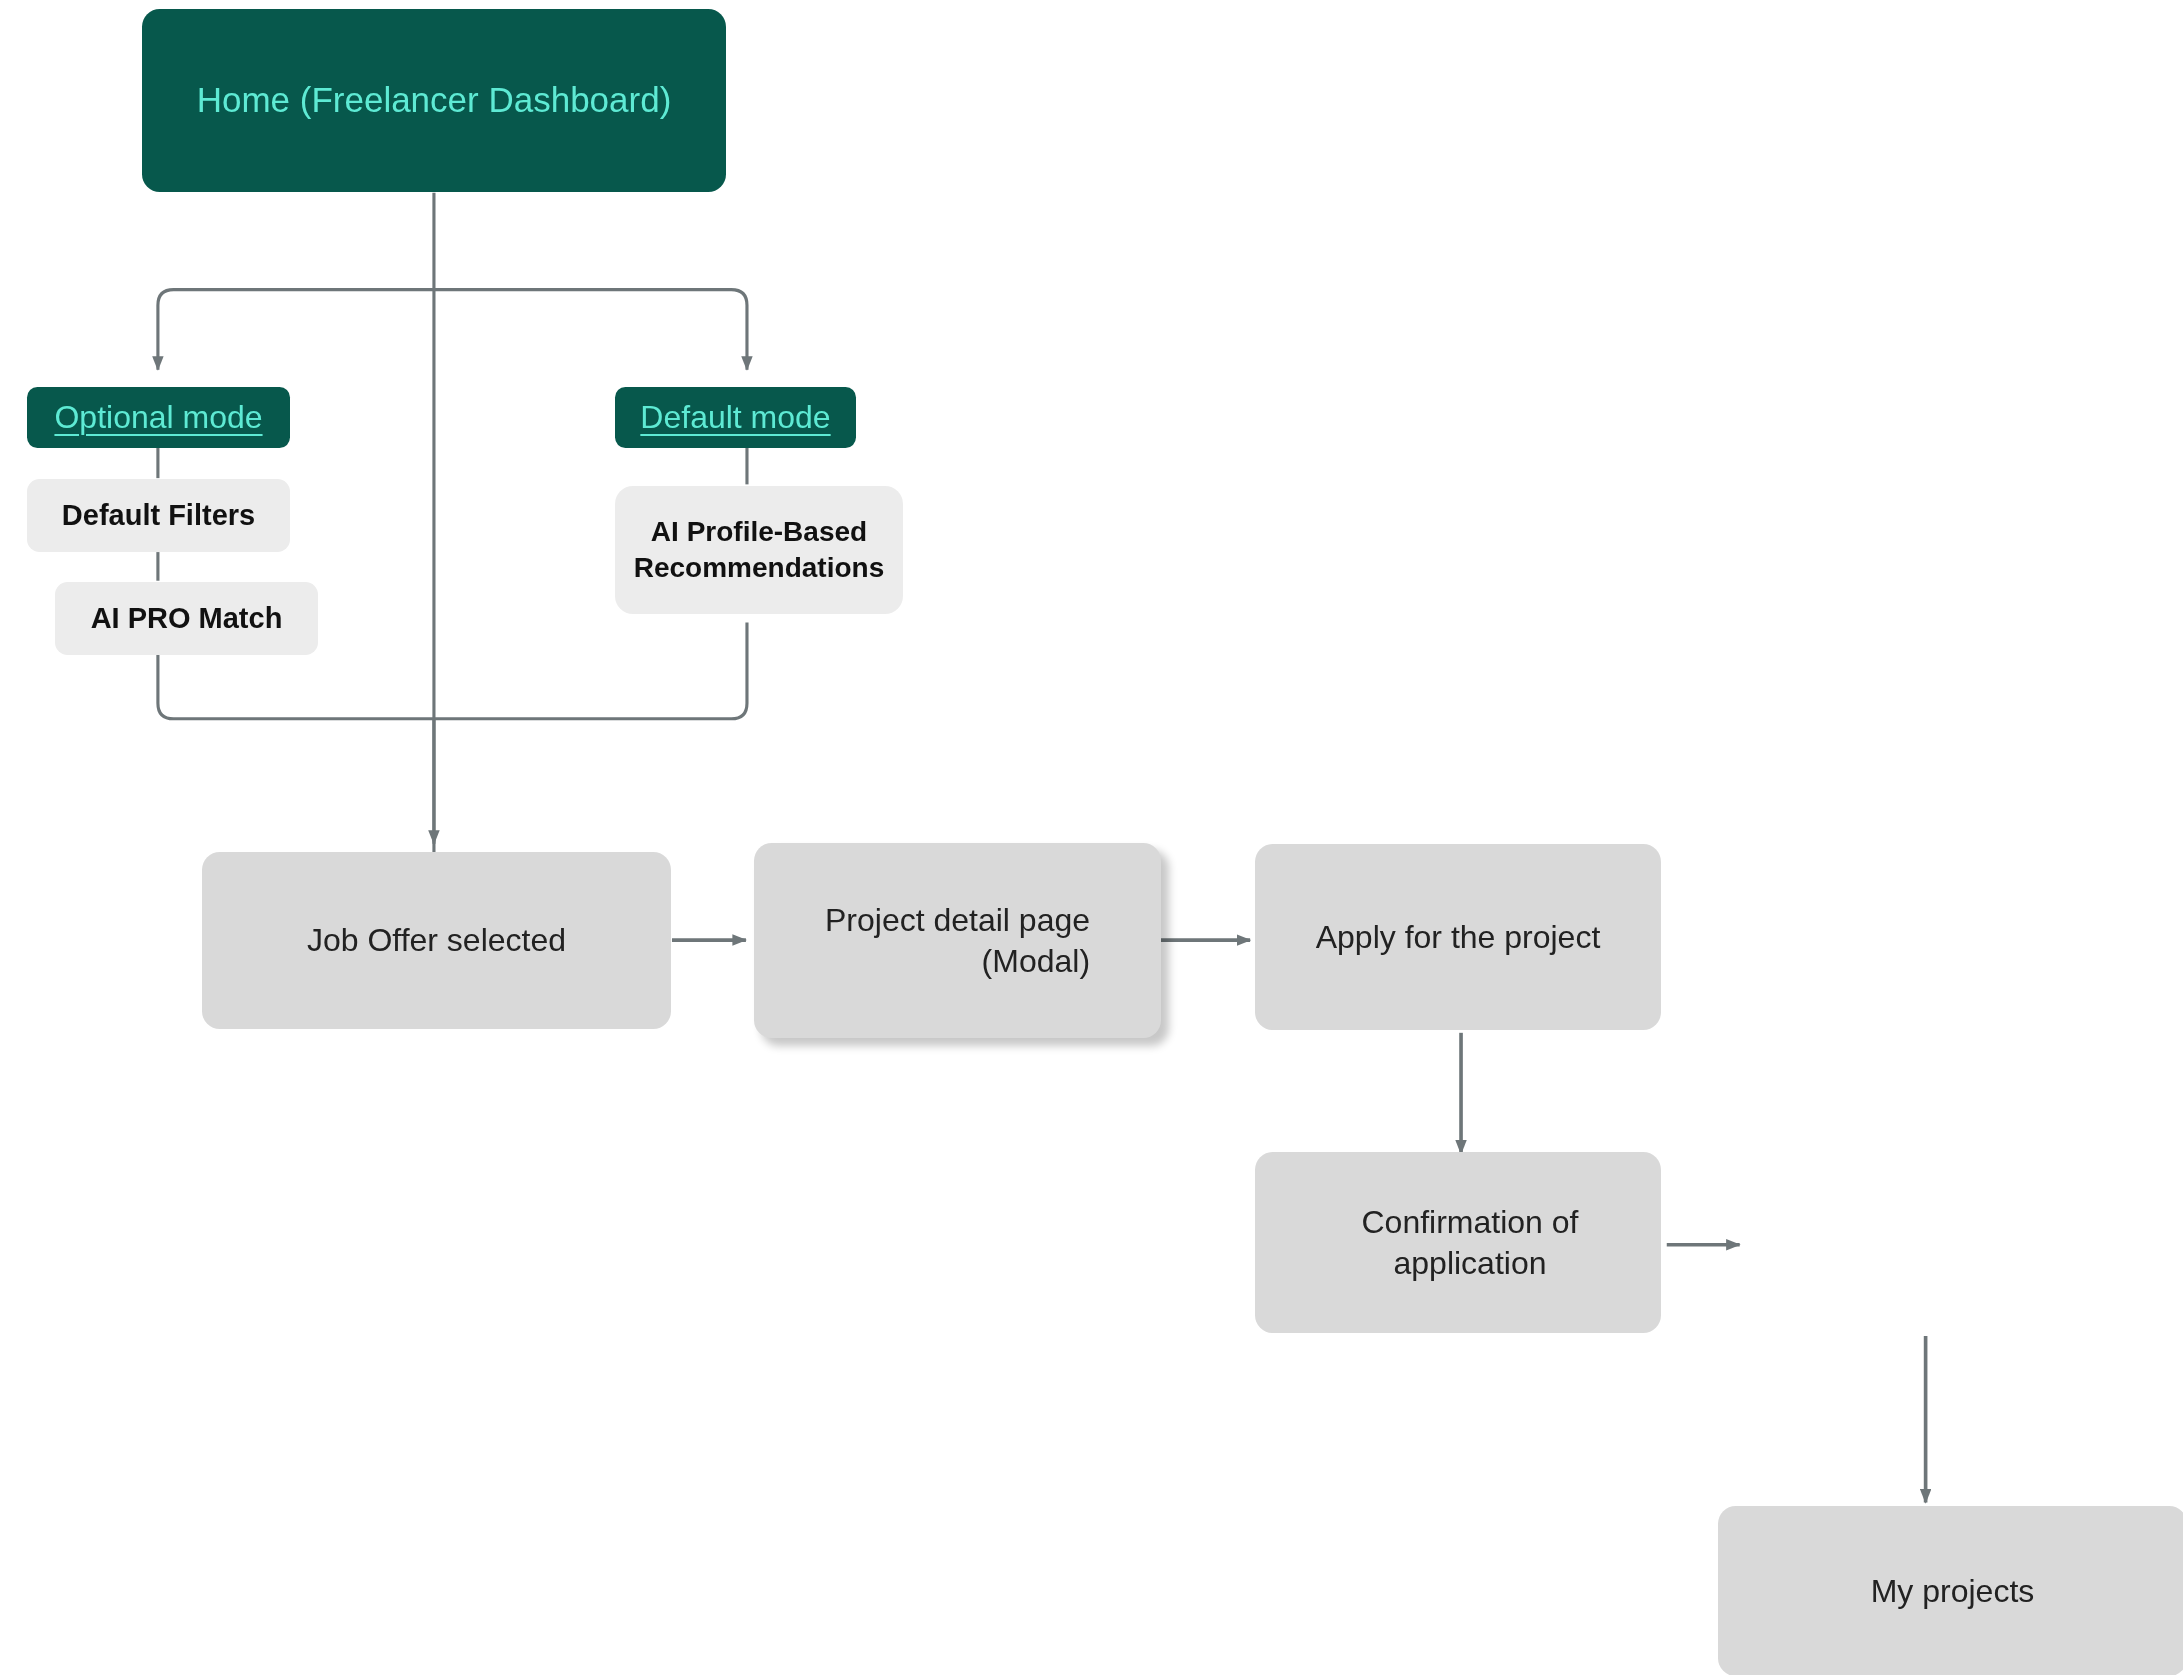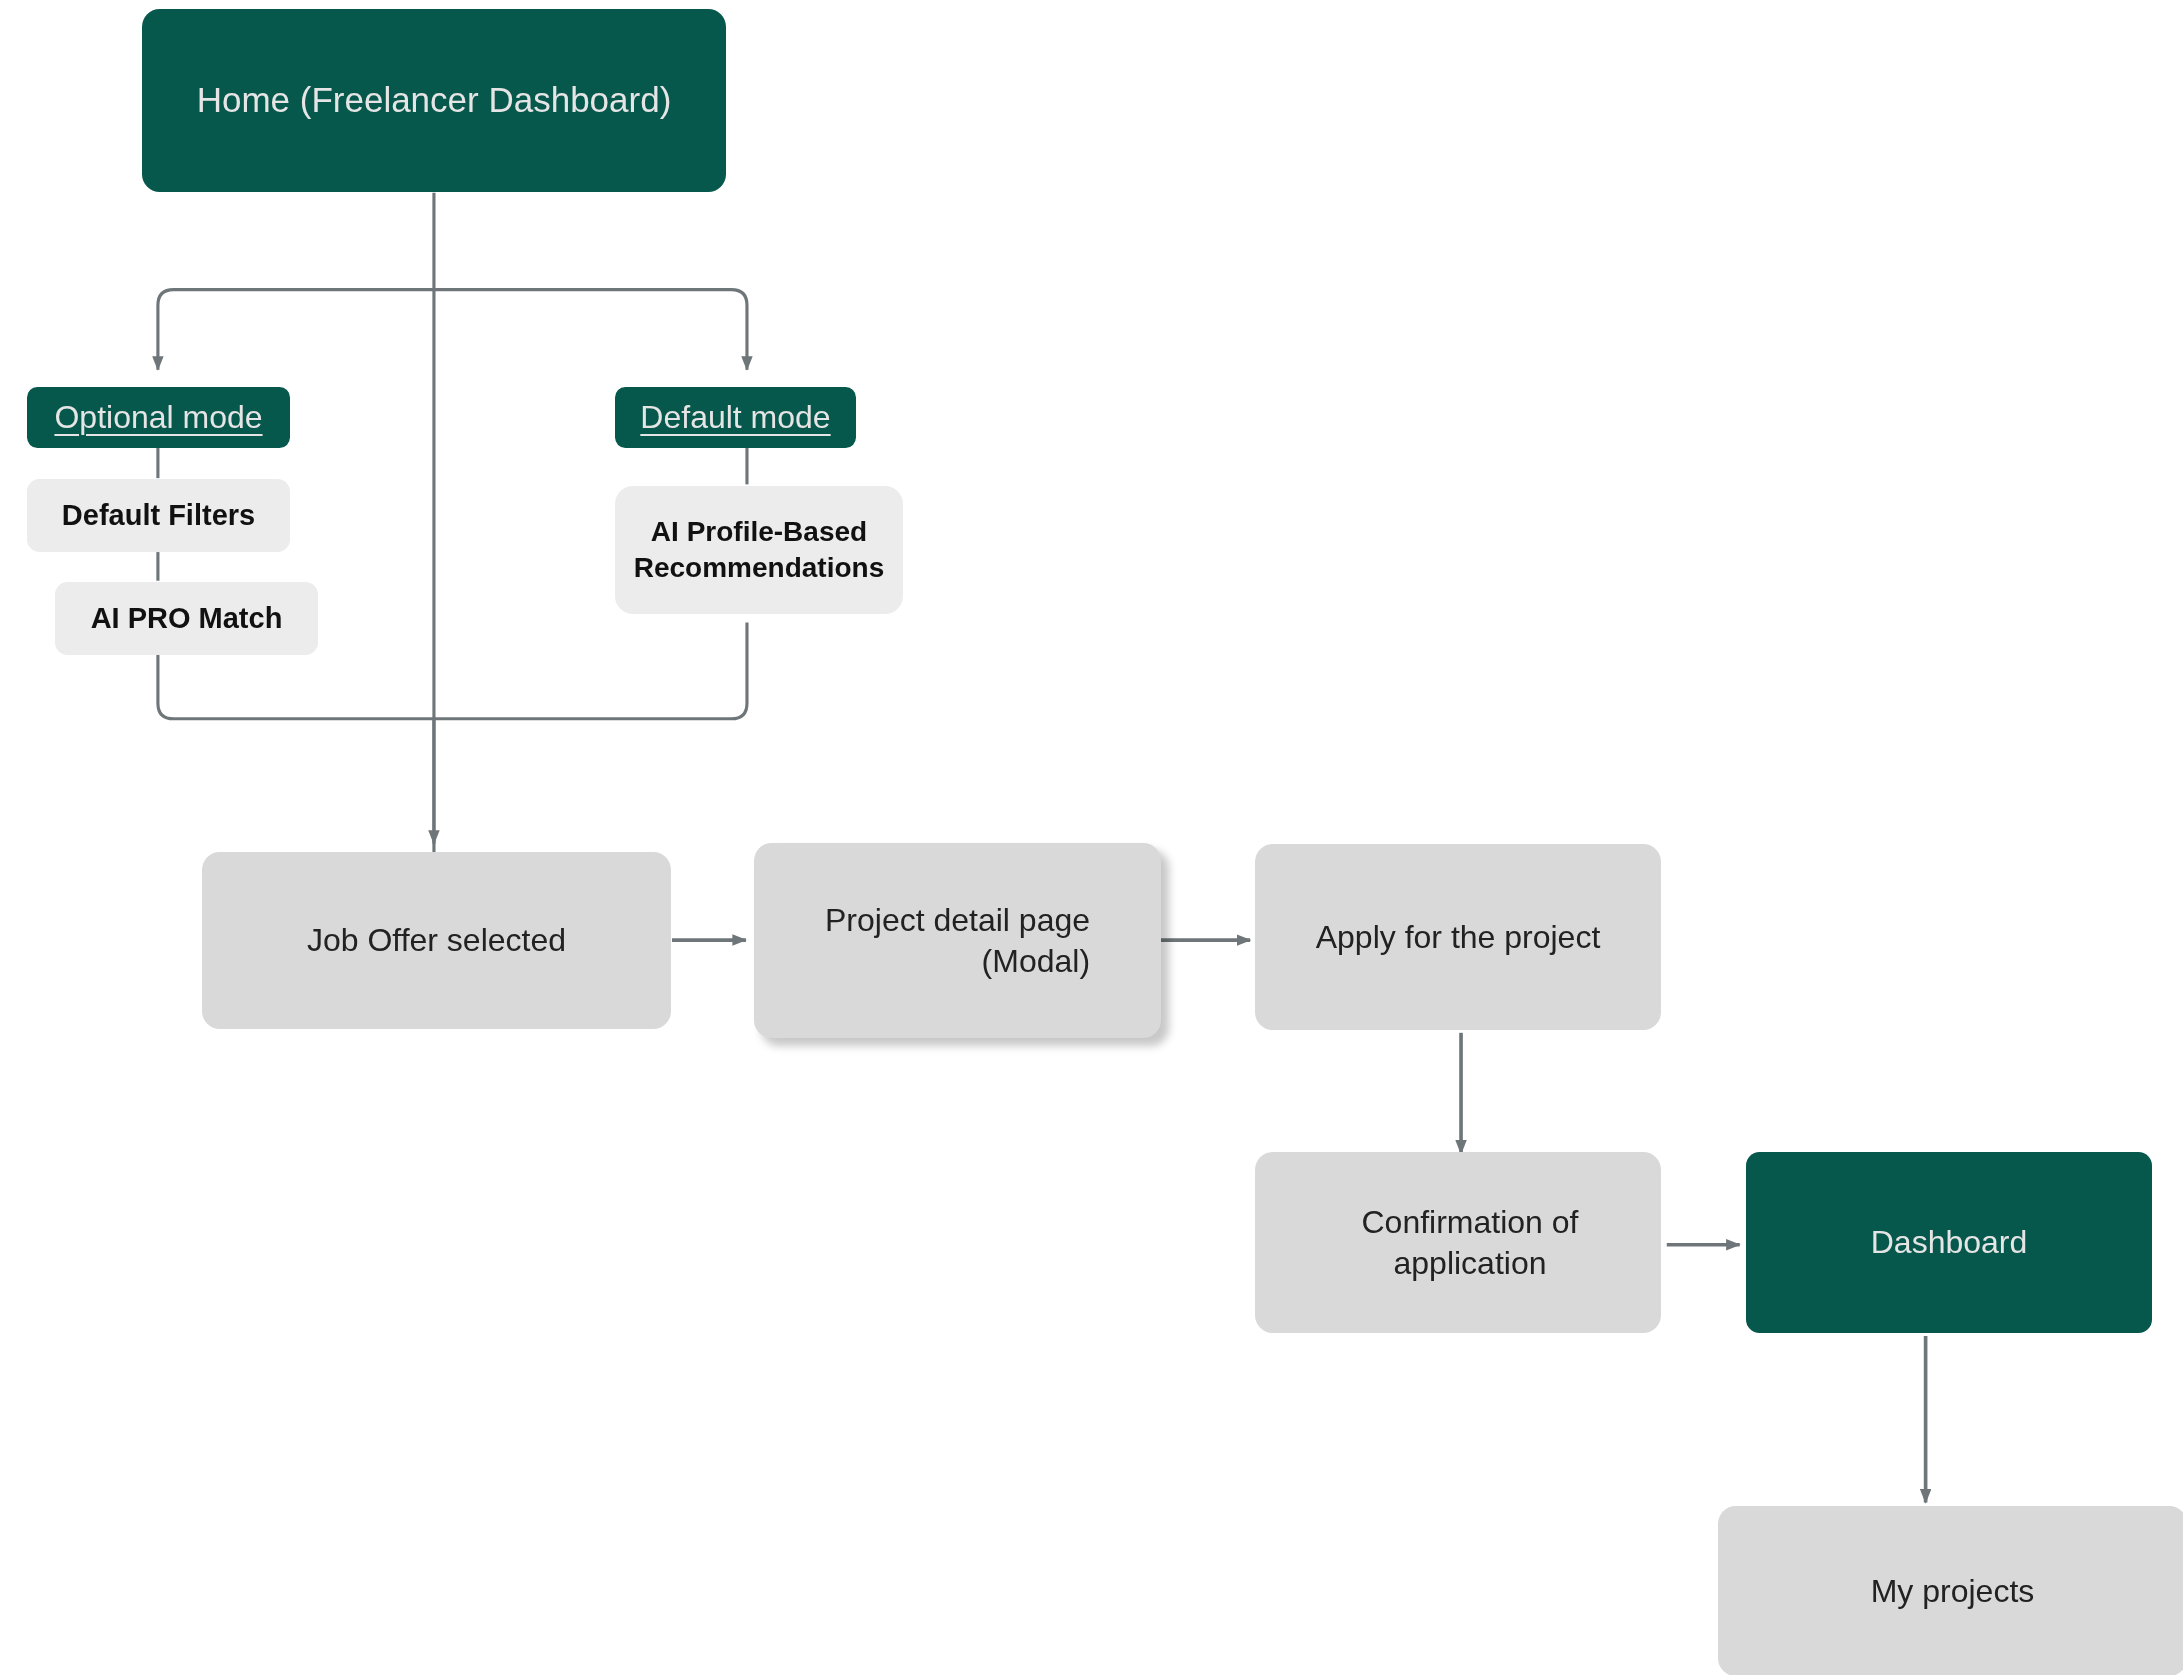--- a/index.html
+++ b/index.html
@@ -30,21 +30,21 @@
     position: absolute;
     box-sizing: border-box;
     display: flex;
     align-items: center;
     justify-content: center;
     text-align: center;
     line-height: 1.28;
   }
   .node-teal {
     background: #07584C;
-    color: #e5e5e5;
+    color: #5eead4;
   }
   .node-gray {
     background: #D9D9D9;
     color: #222222;
   }
   .node-lightgray {
     background: #ECECEC;
     color: #111111;
   }
   .node-modal {
@@ -142,22 +142,19 @@
 
   <div class="node node-gray" style="left:1255px; top:844px; width:406px; height:186px; border-radius:17.7px; font-size:32px;">
     <span class="label-text">Apply for the project</span>
   </div>
 
   <div class="node node-gray" style="left:1255px; top:1152px; width:406px; height:181px; border-radius:17.7px; font-size:32px;padding-left:24px;">
     <span class="label-text">Confirmation of
 application</span>
   </div>
 
-  <div class="node node-teal" style="left:1746px; top:1152px; width:406px; height:181px; border-radius:13.5px; font-size:32px;">
-    <span class="label-text">Dashboard</span>
-  </div>
 
   <div class="node node-gray" style="left:1718px; top:1506px; width:469px; height:170px; border-radius:17.7px; font-size:32px;">
     <span class="label-text">My projects</span>
   </div>
 
 </div>
 
 
 </body></html>

